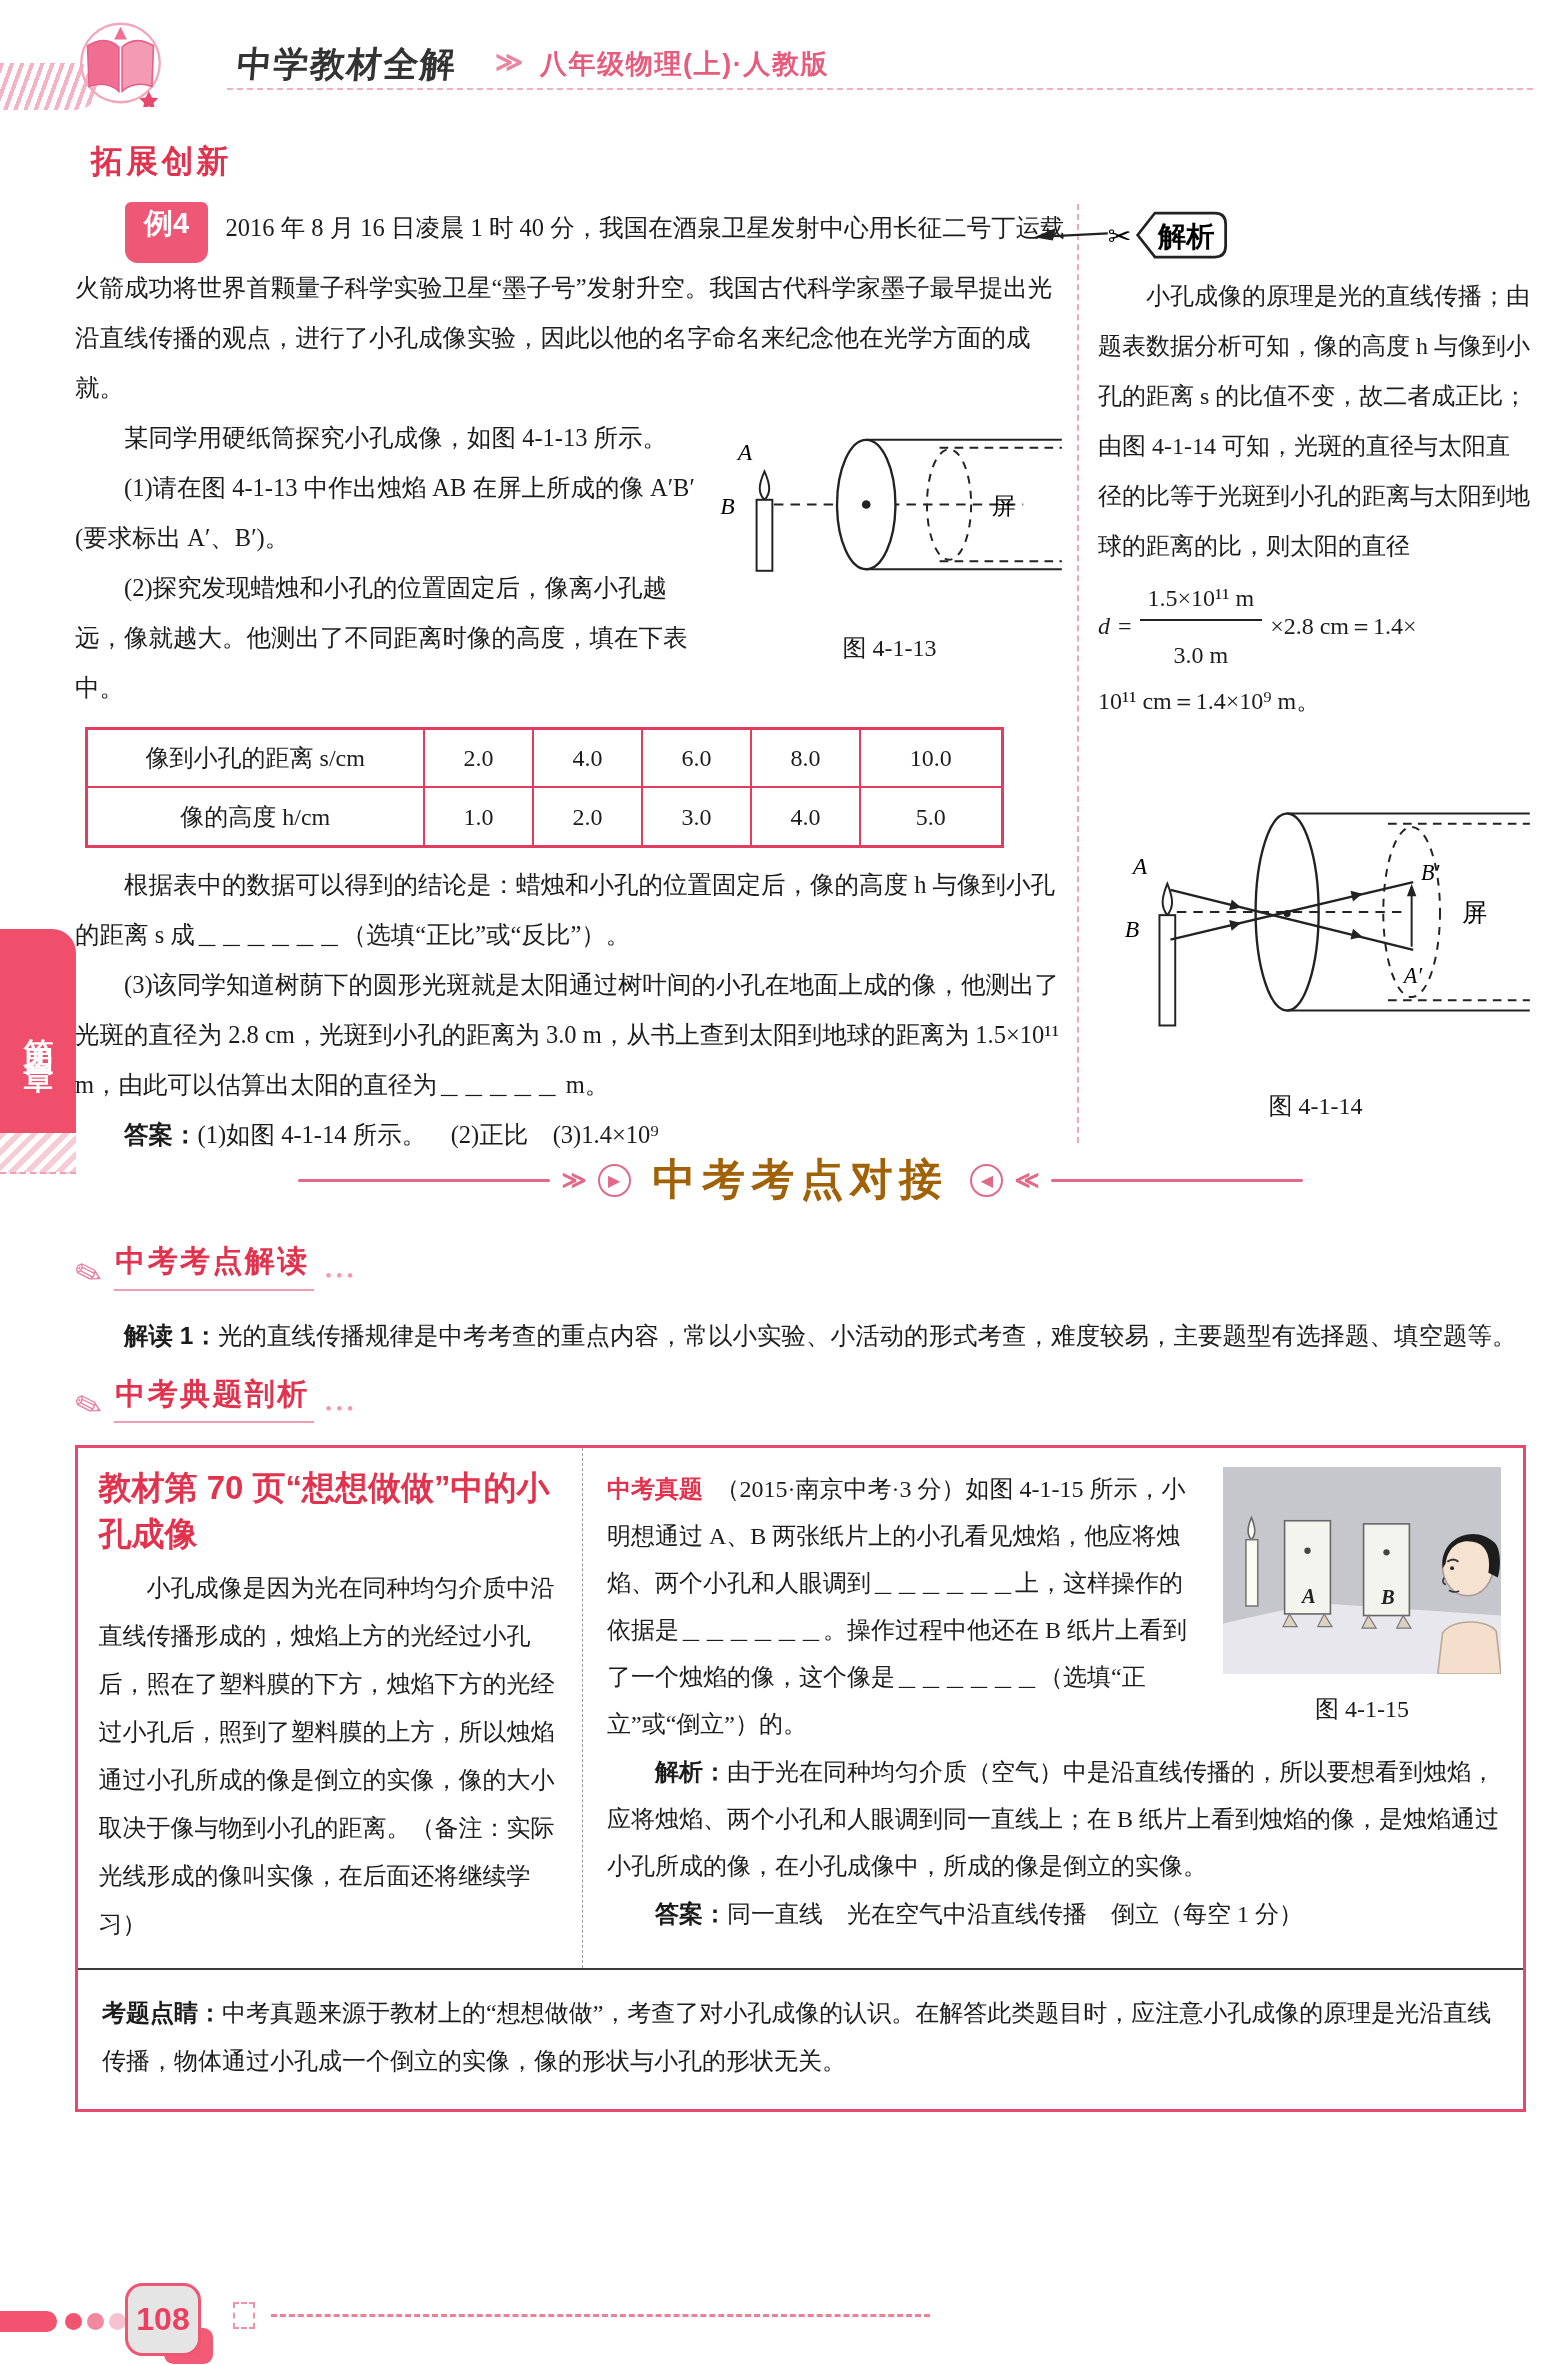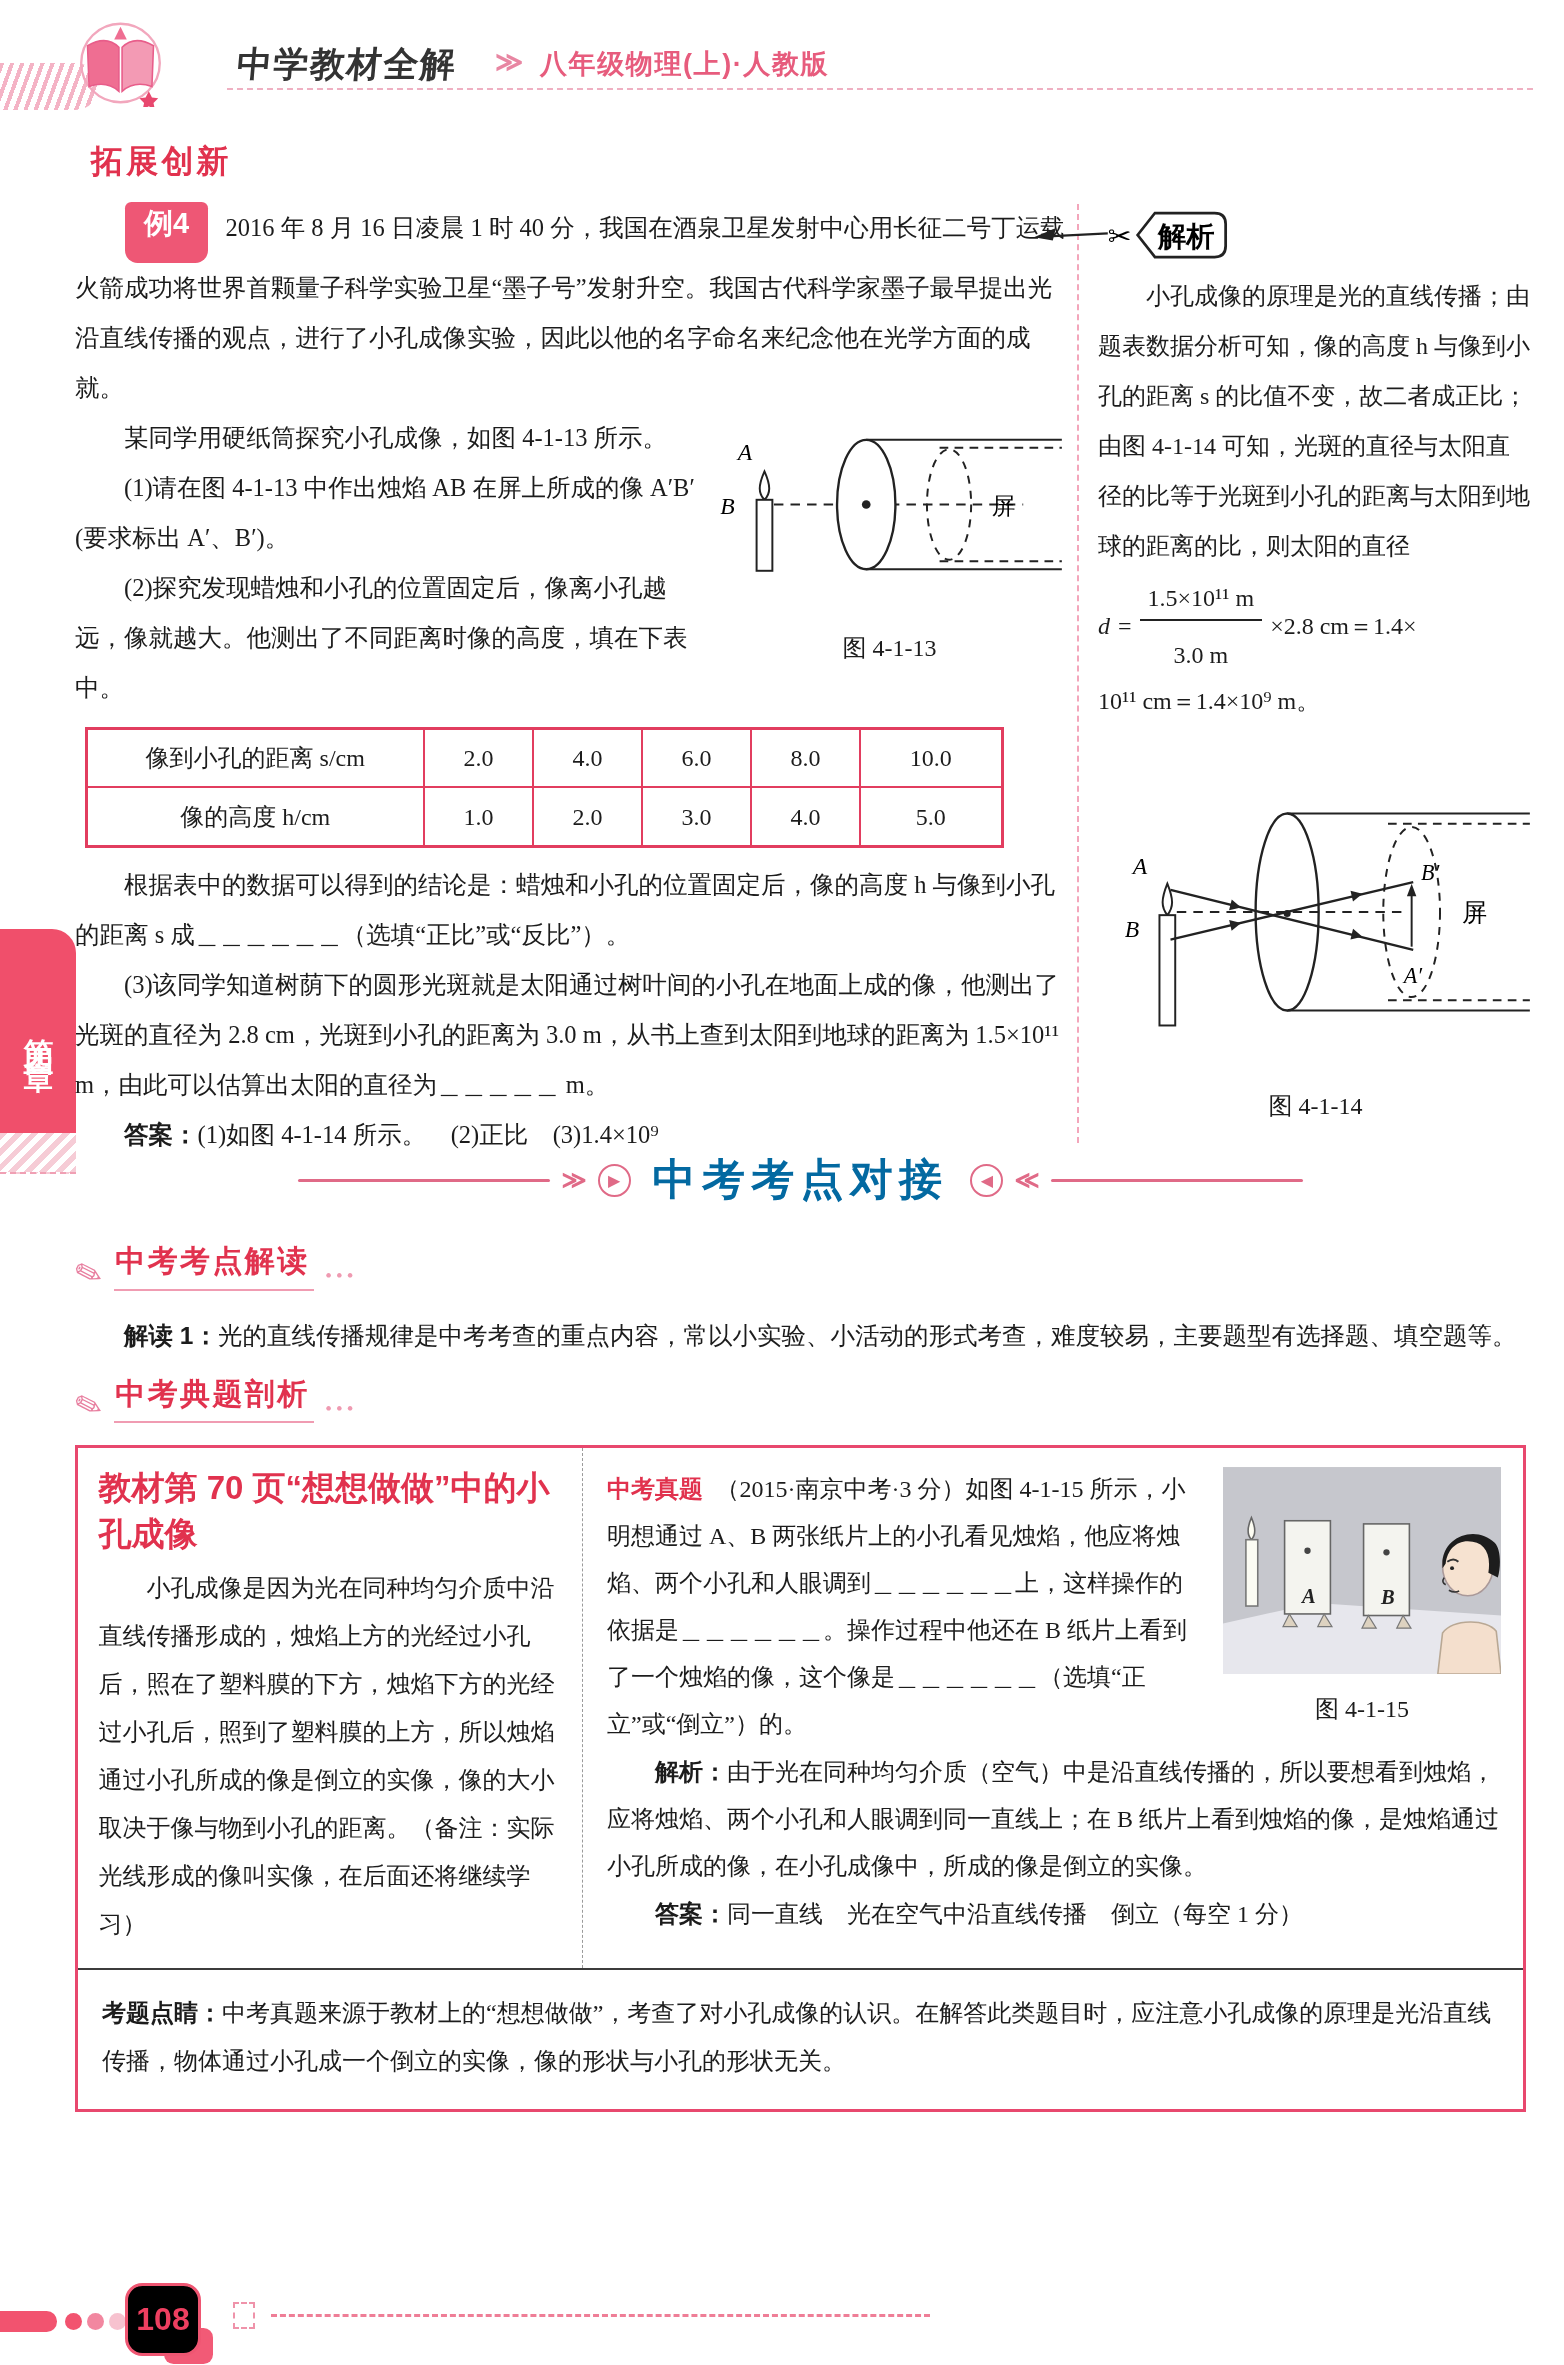--- a/index.html
+++ b/index.html
@@ -60,21 +60,21 @@
   .fig14-wrap{margin-top:32px; text-align:center;}
 
   
   .mid{position:absolute; left:75px; top:1145px; width:1451px;}
   .banner{display:flex; align-items:center; justify-content:center; gap:11px; margin:6.3px 0 32px;}
   .banner .line{height:3.2px; width:252px; background:var(--banner_line,#e06a87); border-radius:1.6px;}
   .banner .chev-s{color:var(--banner_line,#e06a87); font-size:24px; font-weight:bold;}
   .banner .ico{width:33px; height:33px; border-radius:50%; border:2.4px solid var(--banner_line,#e06a87);
     color:var(--banner_line,#e06a87); display:flex; align-items:center; justify-content:center; font-size:16px;}
   .banner .title{font-family:"Liberation Sans","DejaVu Sans",sans-serif; font-weight:bold; font-size:43px;
-    color:#0369a1; letter-spacing:6.3px; margin:0 11px;}
+    color:#a16207; letter-spacing:6.3px; margin:0 11px;}
   .sec-head{display:flex; align-items:flex-end; gap:11px; margin:12.6px 0 20.5px;}
   .sec-head .pen{color:#e87fa0; font-size:33px; transform:rotate(-18deg); line-height:33px;}
   .sec-head .t{font-family:"Liberation Sans","DejaVu Sans",sans-serif; font-weight:bold; font-size:30px;
     color:var(--accent_deep,#e1324e); letter-spacing:2.4px; padding:0 4.7px 6.3px 1.6px; border-bottom:2.4px solid #f09cb2;}
   .sec-head .dots{color:#ef9ab1; font-size:19px; letter-spacing:4px; padding-bottom:3.2px;}
   .mid-p{font-size:24.5px; line-height:50px; text-indent:2em; margin:0;}
 
   
   .box{border:3.2px solid var(--accent,#e8486e); margin-top:22px; background:#fff;}
   .box-top{display:flex; align-items:stretch;}
@@ -91,21 +91,21 @@
   .box-bottom{border-top:2.4px solid #3c3c3c; padding:19px 24px 24px; font-size:24px; line-height:48px;}
 
   
   .footer{position:absolute; left:0; top:2278px; width:1565px; height:87px;}
   .f-bar{position:absolute; left:0; top:33px; width:57px; height:20.5px; background:#f2536f; border-radius:0 10.3px 10.3px 0;}
   .f-dot{position:absolute; top:35px; width:17.4px; height:17.4px; border-radius:50%;}
   .f-dot.d1{left:65px; background:#f2536f;}
   .f-dot.d2{left:87px; background:#f287a0;}
   .f-dot.d3{left:109px; background:#f7c2cf;}
   .f-page-shadow{position:absolute; left:164px; top:50px; width:49px; height:36px; background:#f25a76; border-radius:9.5px;}
-  .f-page{position:absolute; left:125px; top:4.7px; width:76px; height:73px; background:#000000; border:3.2px solid #ef5672;
+  .f-page{position:absolute; left:125px; top:4.7px; width:76px; height:73px; background:#e5e5e5; border:3.2px solid #ef5672;
     border-radius:17.4px; display:flex; align-items:center; justify-content:center;
     font-family:"Liberation Sans","DejaVu Sans",sans-serif; font-weight:bold; font-size:32px; color:#ee3f60;}
   .f-sq{position:absolute; left:233px; top:24px; width:22px; height:27px; border:2.4px dashed #ef93aa;}
   .f-dash{position:absolute; left:271px; top:36px; width:659px; border-top:3.2px dashed #ef7e97;}
 
   svg text{font-family:"Liberation Serif","DejaVu Serif",serif;}
 </style>
 </head>
 <body>
 

